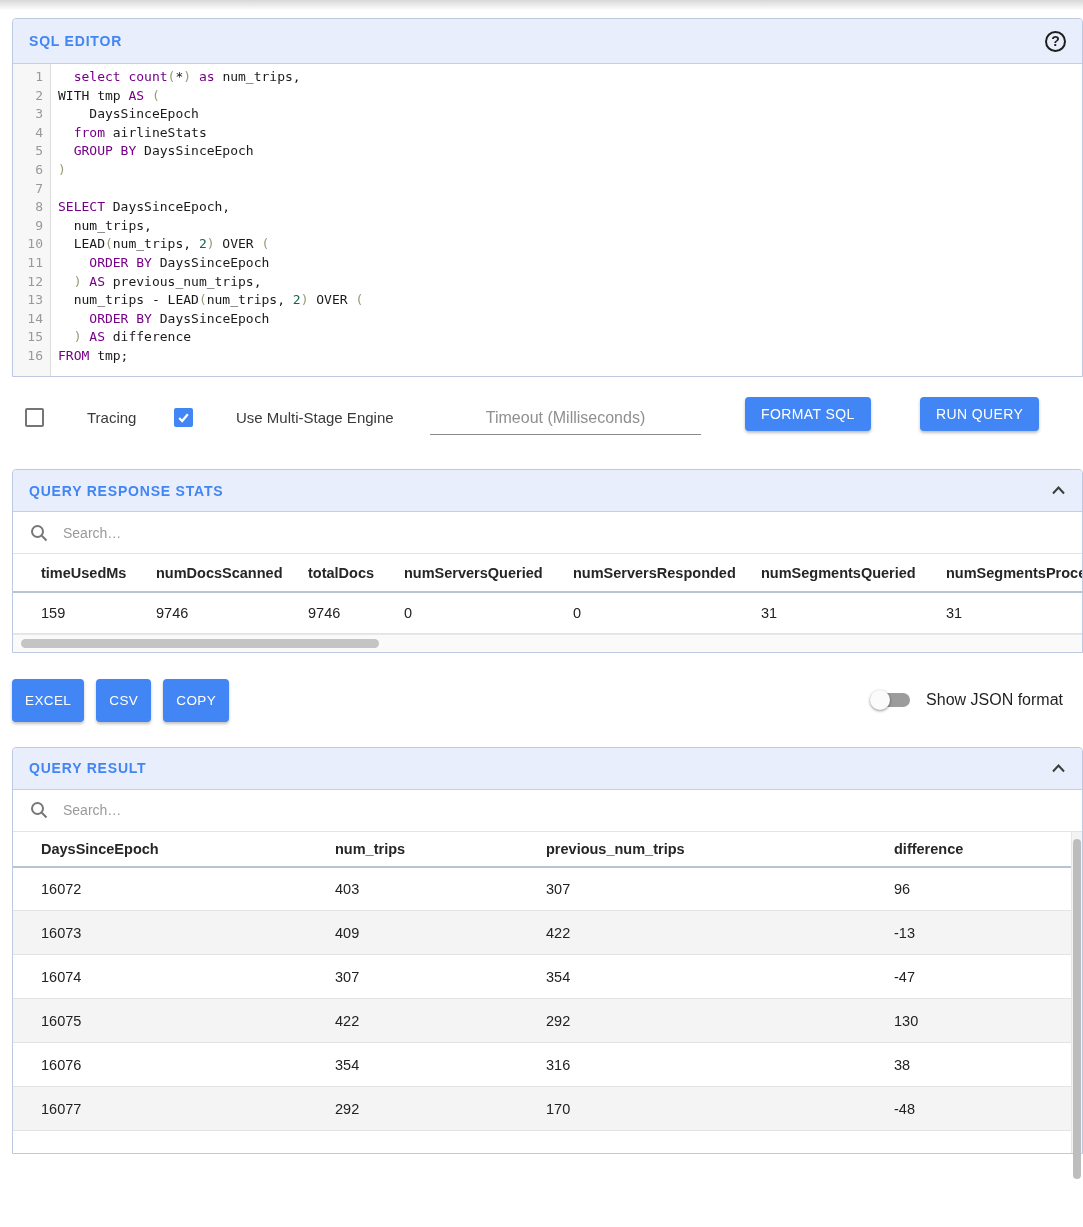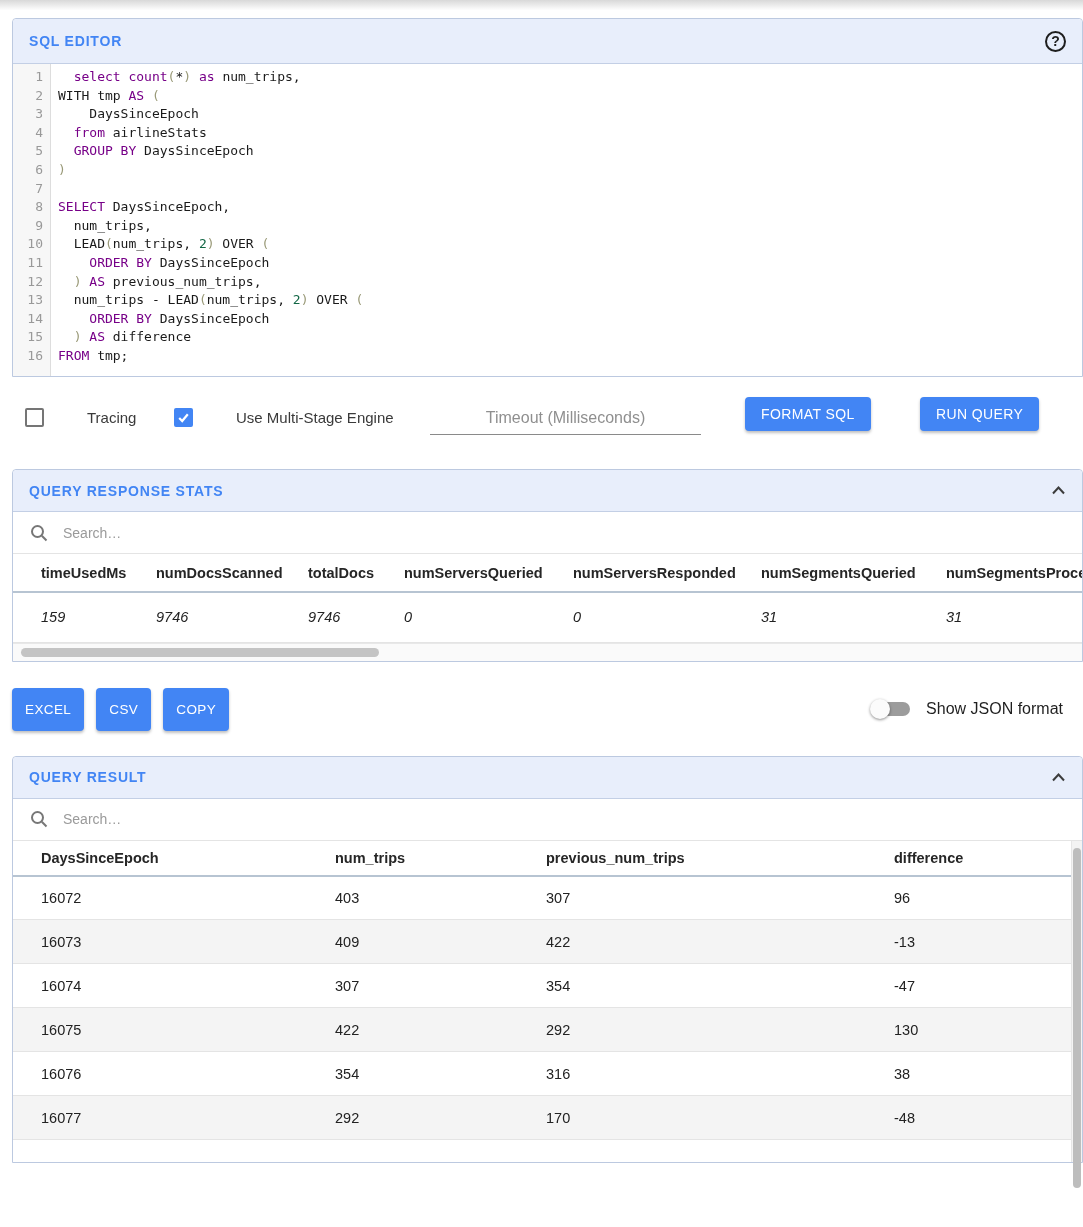--- a/index.html
+++ b/index.html
@@ -59,21 +59,21 @@
   
   .search-row { height:42px; display:flex; align-items:center; padding:0 16px; border-bottom:1px solid #e4e4e4; }
   .search-input { border:none; outline:none; flex:1; margin-left:12px; font-family:inherit; font-size:14px; color:#333; background:transparent; }
   .search-input::placeholder { color:#9a9a9a; opacity:1; }
 
   
   table { border-collapse:collapse; table-layout:fixed; width:100%; }
   th { text-align:left; font-weight:700; font-size:14.5px; color:#262626; border-bottom:2px solid #b7c4d2; padding:0; overflow:hidden; white-space:nowrap; }
   td { font-size:14.5px; color:#222; border-bottom:1px solid #e4e4e4; padding:0; overflow:hidden; white-space:nowrap; }
   th:first-child, td:first-child { padding-left:28px; }
-  .stats-table th { height:38px; } .stats-table td { height:50px;font-style:italic; }
+  .stats-table th { height:38px; } .stats-table td { height:41px; }
   .result-table { width:calc(100% - 11px); }
   .result-table th { height:35px; } .result-table td { height:44px; }
   .result-table tbody tr:nth-child(even) { background:#f4f4f4; }
 
   
   .hscroll { height:18px; background:#fafafa; border-top:1px solid #e8e8e8; position:relative; }
   .hscroll .thumb { position:absolute; left:8px; top:4px; width:358px; height:9px; background:#c4c4c4; border-radius:5px; }
   .result-card { position:relative; padding-bottom:22px; }
   .vscroll { position:absolute; right:0; top:84px; bottom:0; width:11px; background:#f3f3f3; border-left:1px solid #e6e6e6; }
   .vscroll .thumb { position:absolute; top:7px; left:1px; width:8px; height:340px; background:#bdbdbd; border-radius:5px; }

